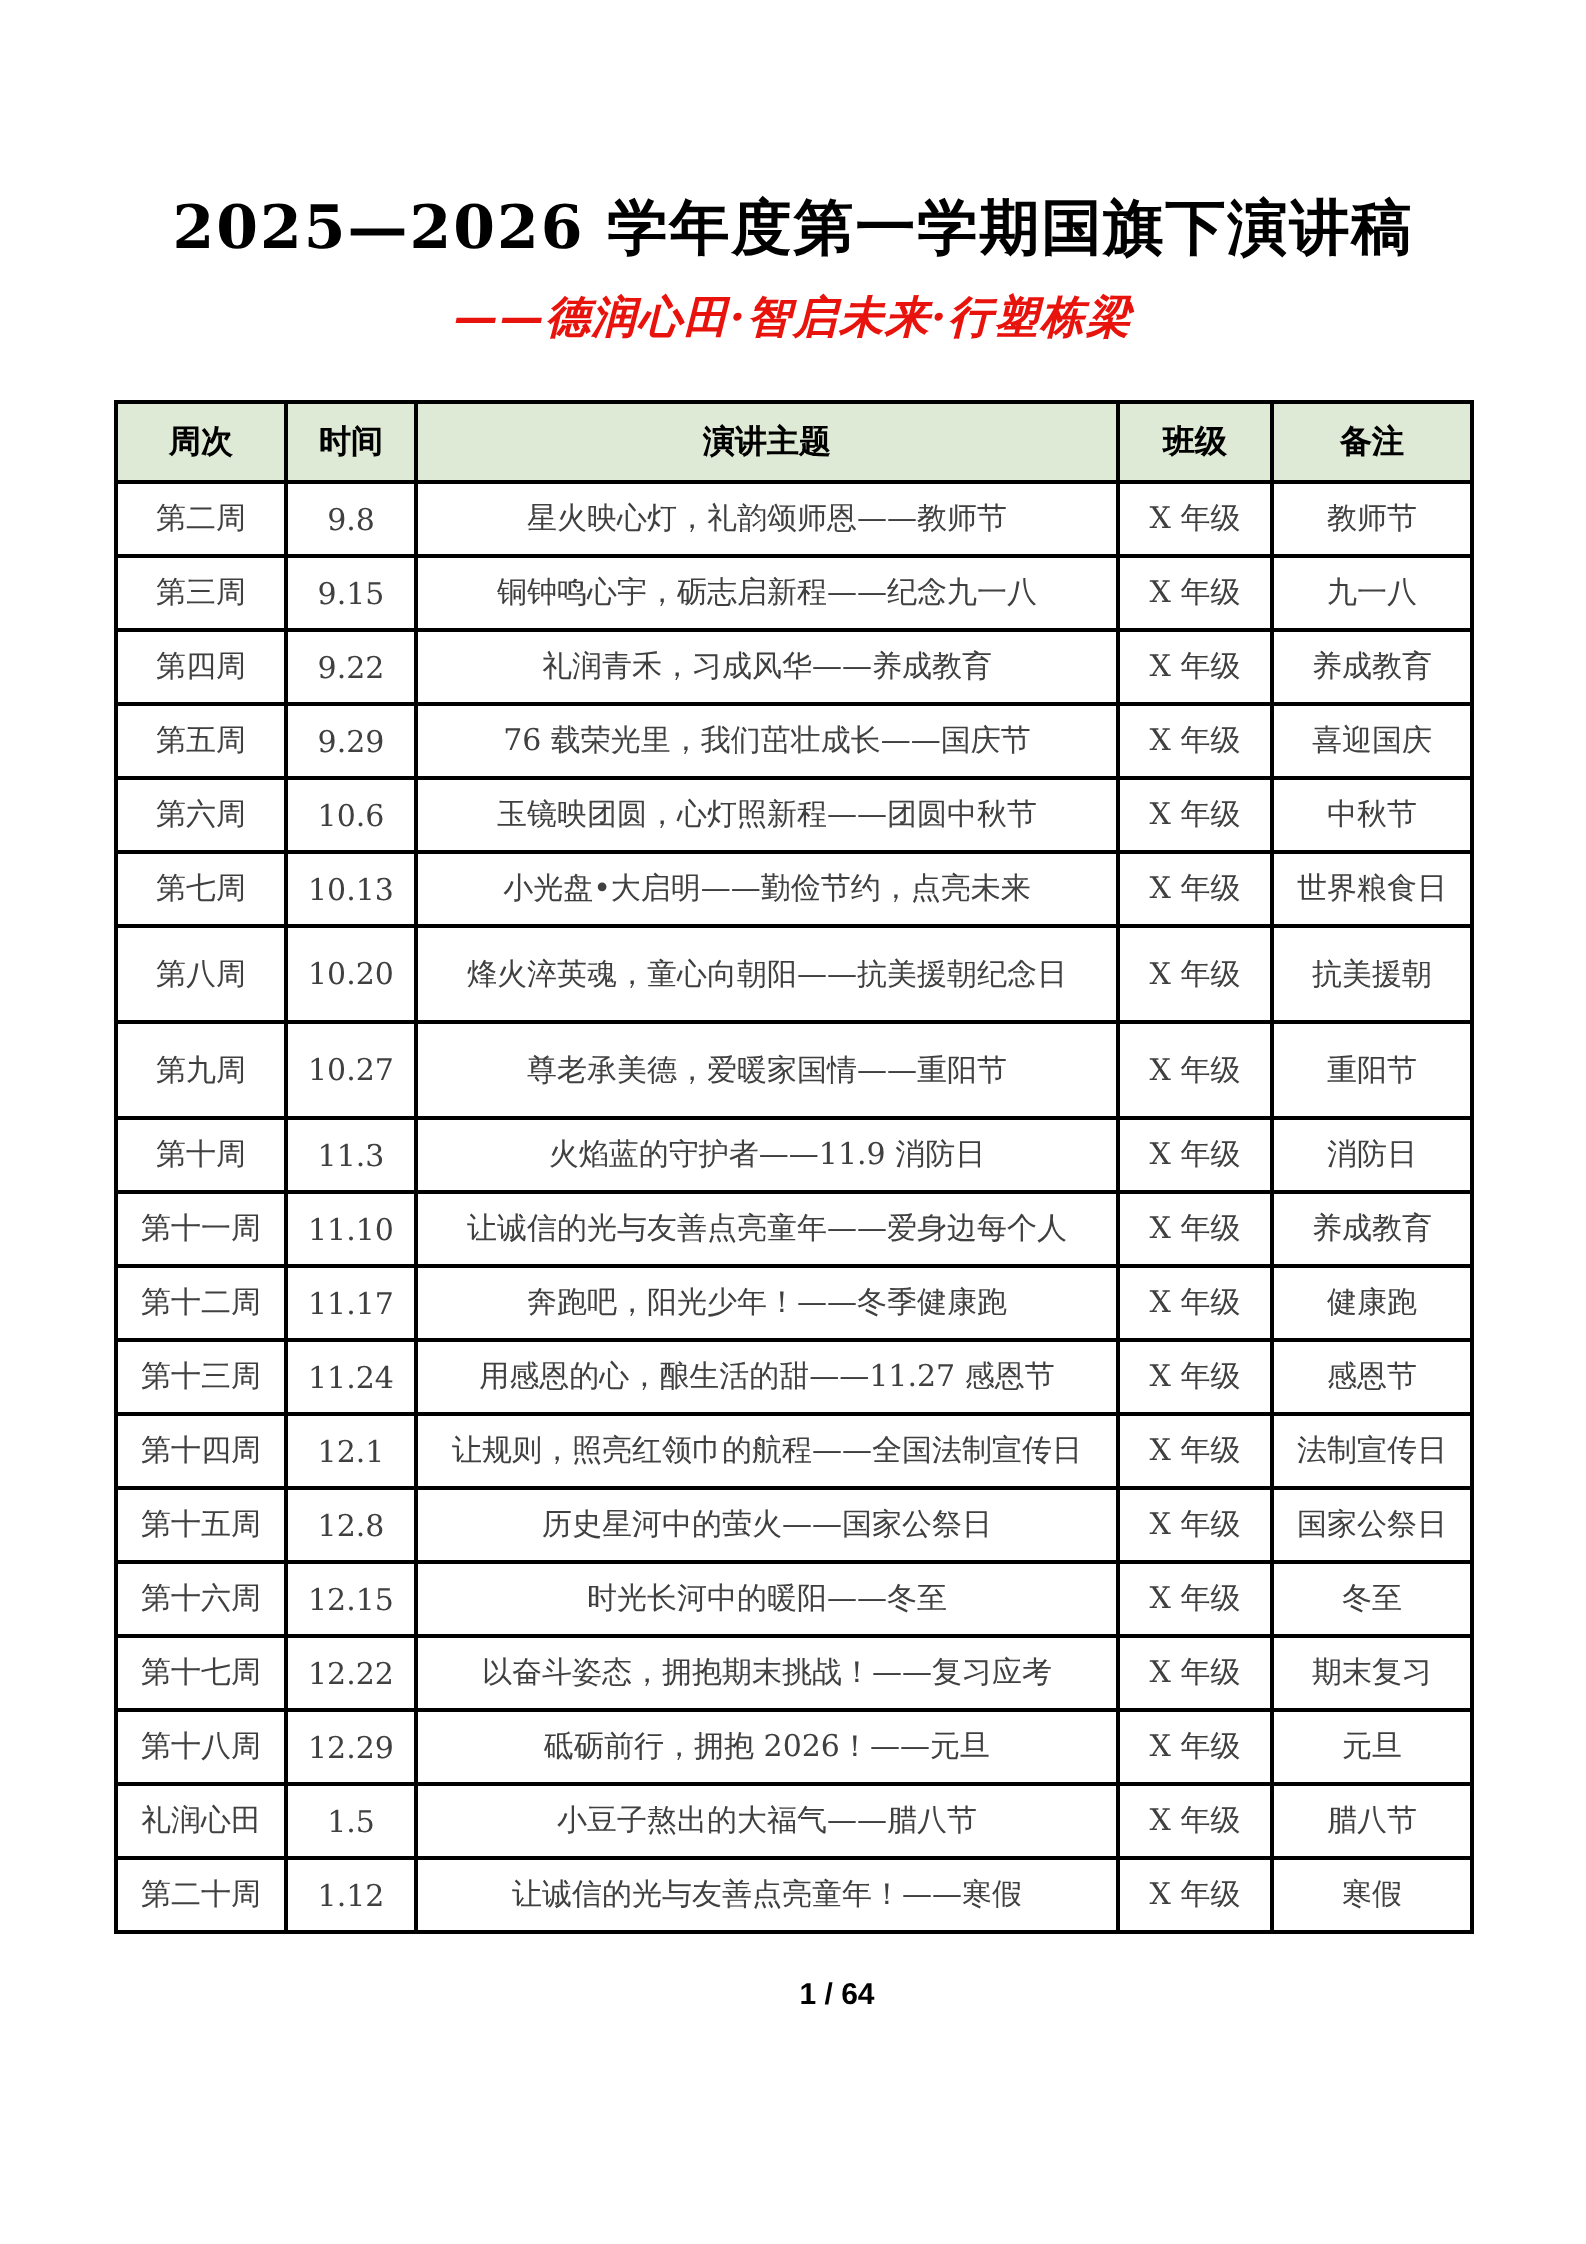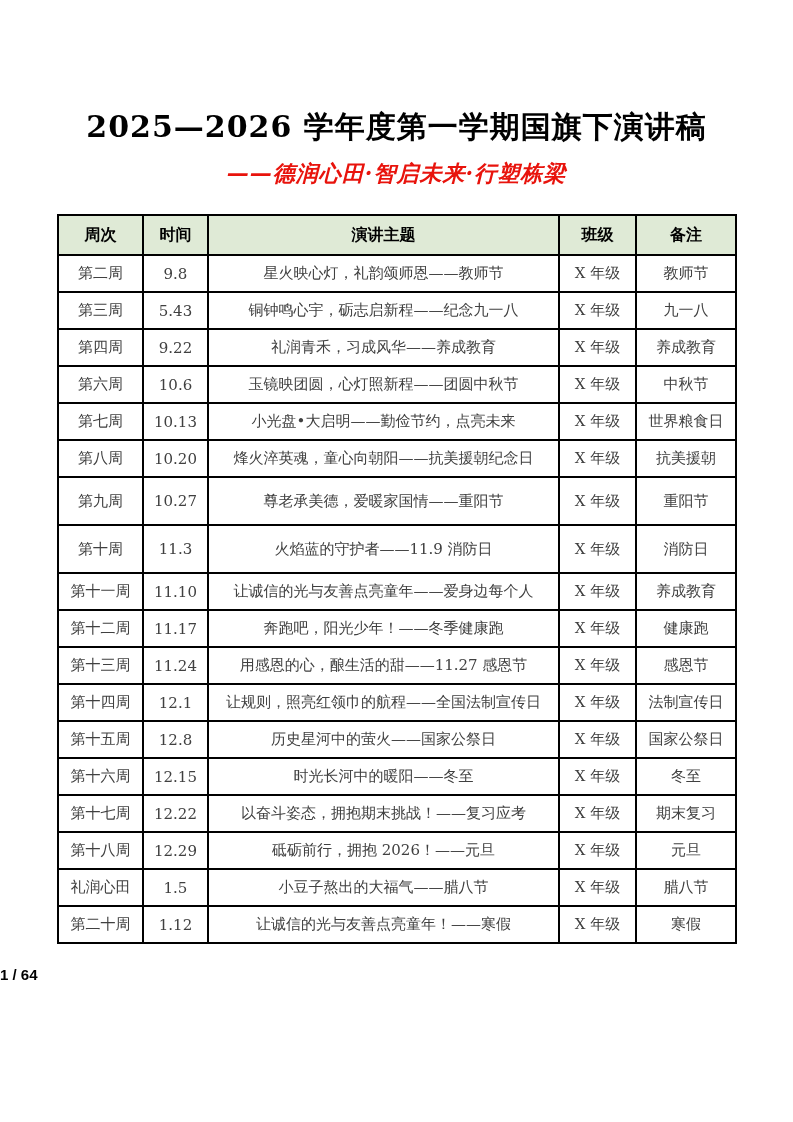--- a/index.html
+++ b/index.html
@@ -12,21 +12,21 @@
   .page{
     position:relative;
     width:793px;height:1122px;
     background:#ffffff;
     box-sizing:border-box;
     padding-top:95px;
     font-family:"DejaVu Serif", serif;
     overflow:hidden;
   }
   .doc-title{
-    margin:12px;
+    margin:0;
     text-align:center;
     font-size:30px;
     line-height:40px;
     font-weight:700;
     color:#000;
     letter-spacing:1px;
     font-family:"DejaVu Serif", serif;
   }
   .doc-subtitle{
     margin:10px 0 0 0;
@@ -68,24 +68,26 @@
     color:var(--body-text);
     vertical-align:middle;
     font-family:"DejaVu Serif", serif;
     font-weight:400;
   }
   tbody tr{height:37px;}
   tbody tr:nth-child(7), tbody tr:nth-child(8){height:48px;}
   td.col-grade{vertical-align:top;padding-top:5px;}
   .page-footer{
     margin-top:22px;
+    text-align:center;
     font-family:"Liberation Sans", sans-serif;
     font-weight:700;
     font-size:15px;
     color:#000;
+    padding-left:44px;
   }
 </style>
 </head>
 <body>
 
 <div class="page">
 
   <h1 class="doc-title">2025—2026 学年度第一学期国旗下演讲稿</h1>
   <h2 class="doc-subtitle">——德润心田·智启未来·行塑栋梁</h2>
 
@@ -109,33 +111,40 @@
     <tbody>
         <tr>
           <td class="col-week">第二周</td>
           <td class="col-time">9.8</td>
           <td class="col-topic">星火映心灯，礼韵颂师恩——教师节</td>
           <td class="col-grade">X 年级</td>
           <td class="col-note">教师节</td>
         </tr>
         <tr>
           <td class="col-week">第三周</td>
-          <td class="col-time">5.43</td>
+          <td class="col-time">9.15</td>
           <td class="col-topic">铜钟鸣心宇，砺志启新程——纪念九一八</td>
           <td class="col-grade">X 年级</td>
           <td class="col-note">九一八</td>
         </tr>
         <tr>
           <td class="col-week">第四周</td>
           <td class="col-time">9.22</td>
           <td class="col-topic">礼润青禾，习成风华——养成教育</td>
           <td class="col-grade">X 年级</td>
           <td class="col-note">养成教育</td>
         </tr>
         <tr>
+          <td class="col-week">第五周</td>
+          <td class="col-time">9.29</td>
+          <td class="col-topic">76 载荣光里，我们茁壮成长——国庆节</td>
+          <td class="col-grade">X 年级</td>
+          <td class="col-note">喜迎国庆</td>
+        </tr>
+        <tr>
           <td class="col-week">第六周</td>
           <td class="col-time">10.6</td>
           <td class="col-topic">玉镜映团圆，心灯照新程——团圆中秋节</td>
           <td class="col-grade">X 年级</td>
           <td class="col-note">中秋节</td>
         </tr>
         <tr>
           <td class="col-week">第七周</td>
           <td class="col-time">10.13</td>
           <td class="col-topic">小光盘•大启明——勤俭节约，点亮未来</td>

